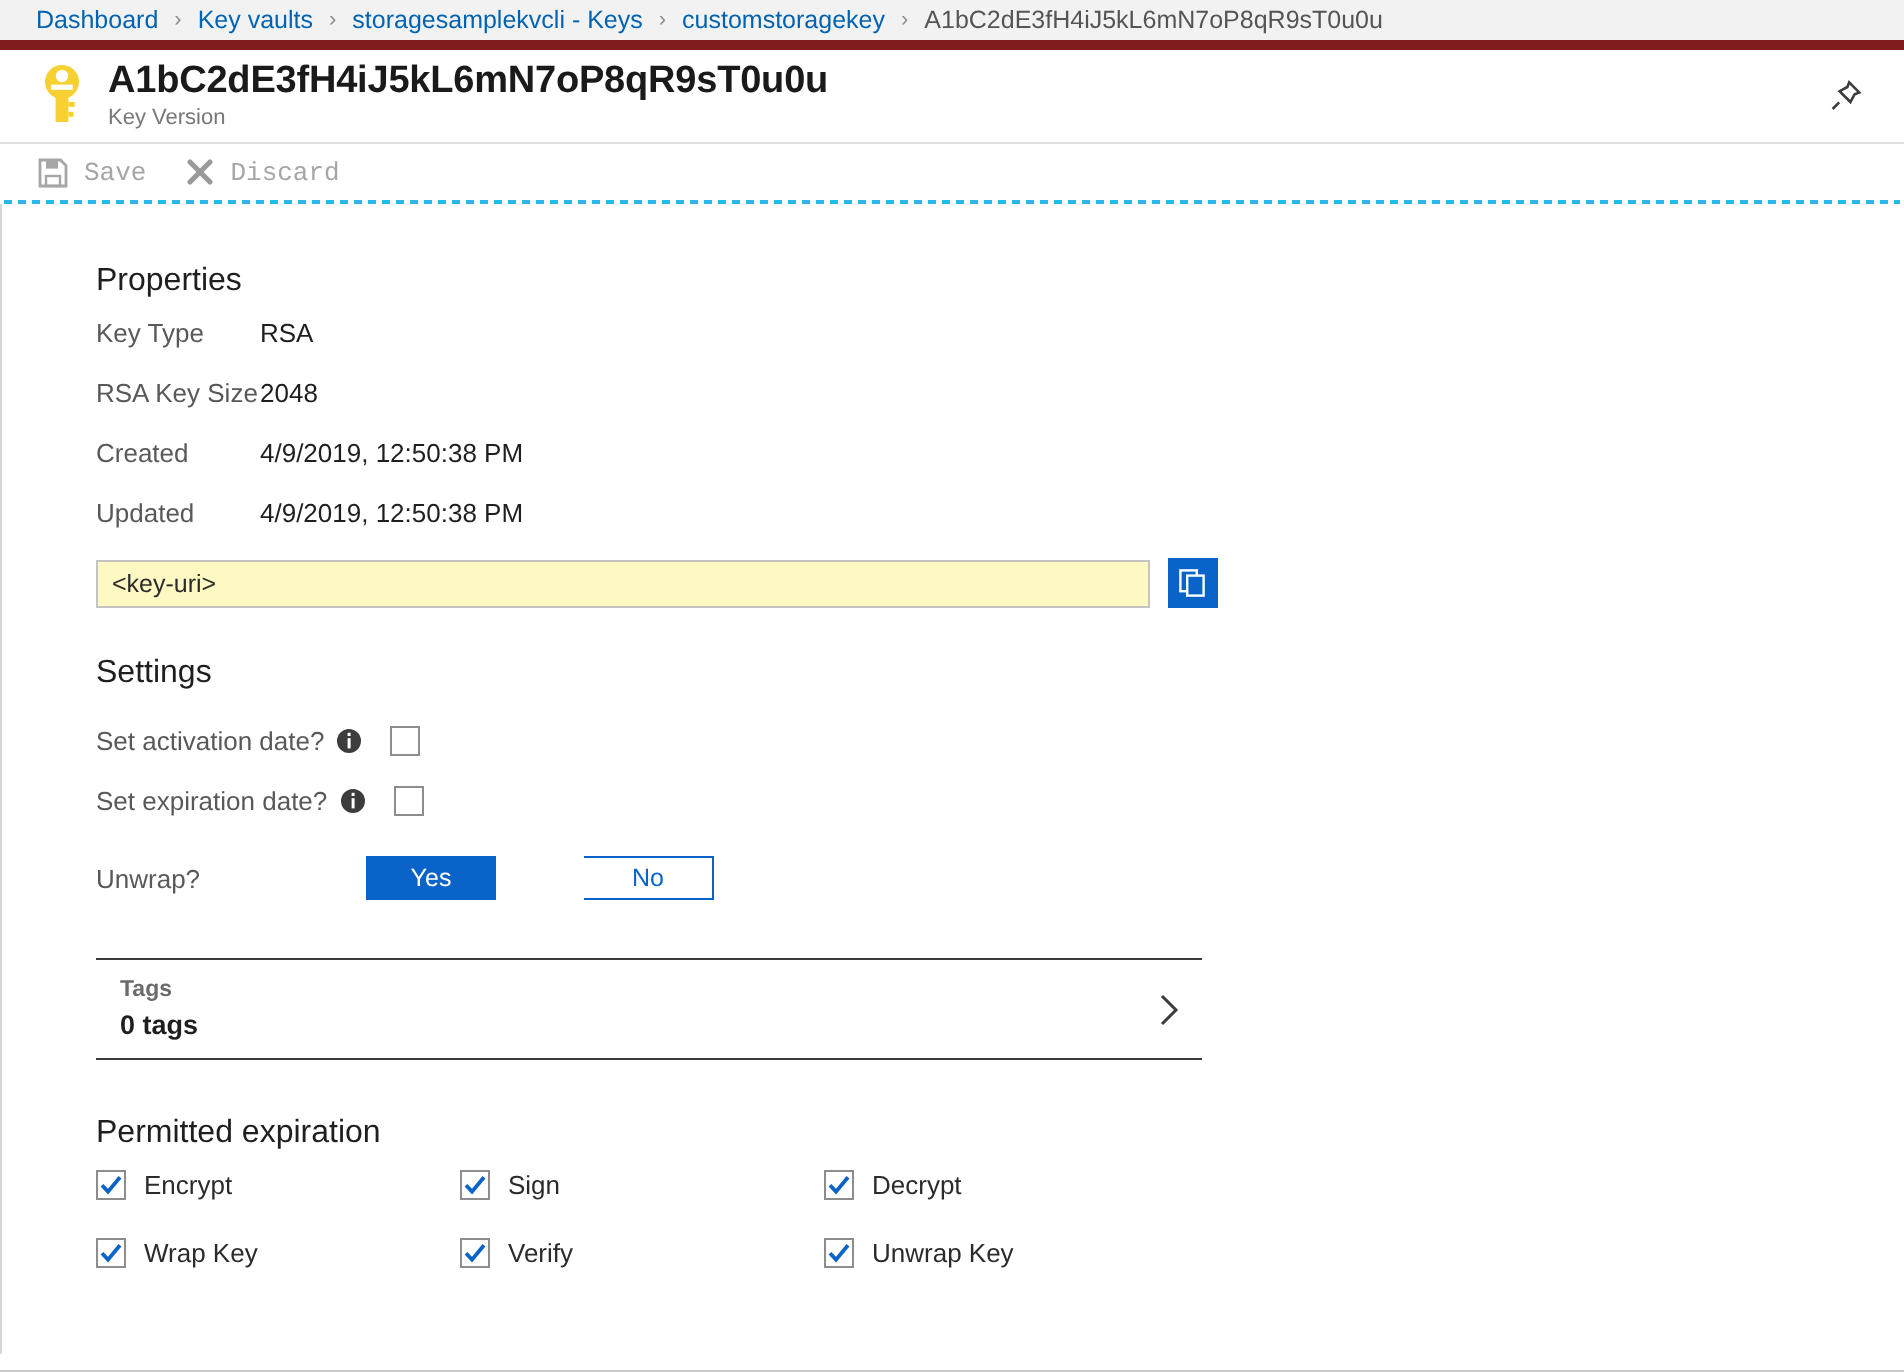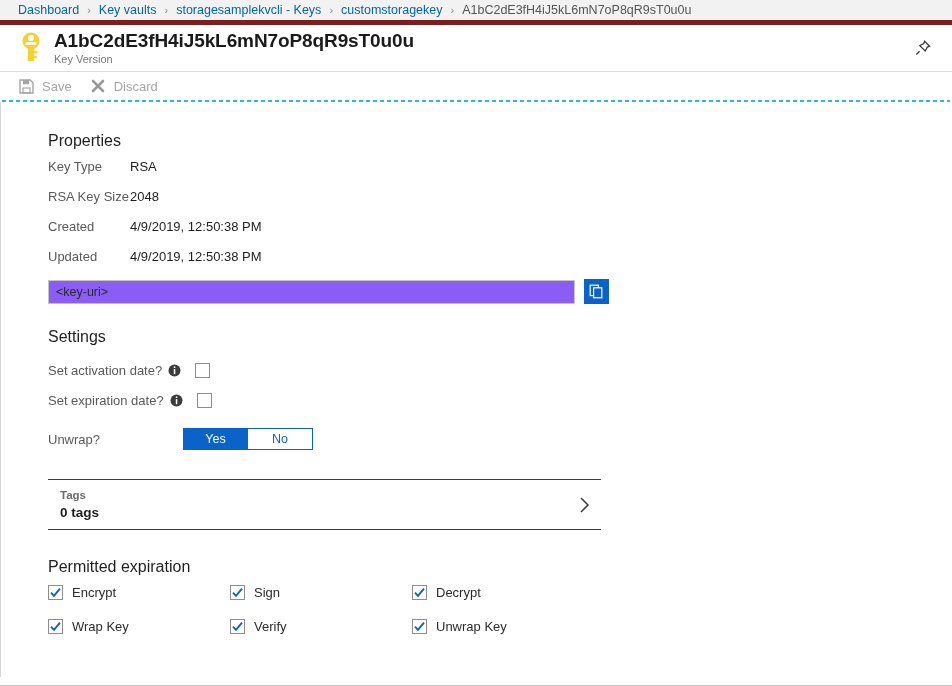--- a/index.html
+++ b/index.html
@@ -96,20 +96,21 @@
   }
 
   
   .toolbar {
     height: 28px;
     box-sizing: border-box;
     display: flex;
     align-items: center;
     padding-left: 18px;
     background: #ffffff;
+    font-family: Liberation Mono, monospace;
   }
   .cmd {
     display: flex;
     align-items: center;
     height: 26px;
     margin-right: 18px;
     color: #a6a6a6;
     font-size: 13px;
     cursor: default;
   }
@@ -168,21 +169,21 @@
     margin: 14px 0 7px 0;
   }
   .id-row {
     display: flex;
     align-items: center;
   }
   .id-input {
     width: 527px;
     height: 24px;
     box-sizing: border-box;
-    background: #8b5cf6;
+    background: #fef9c3;
     border: 1px solid #c4c4c4;
     color: #2b2b2b;
     font-family: "Liberation Sans", sans-serif;
     font-size: 12.5px;
     padding: 0 7px;
     line-height: 22px;
   }
   .copy-btn {
     width: 25px;
     height: 25px;
@@ -237,20 +238,21 @@
   }
   .enabled-label {
     width: 135px;
     flex: 0 0 135px;
     color: #595959;
     font-size: 13px;
   }
   .toggle {
     display: flex;
     height: 22px;
+    gap: 44px;
   }
   .toggle-opt {
     width: 65px;
     box-sizing: border-box;
     display: flex;
     align-items: center;
     justify-content: center;
     font-size: 12.5px;
     cursor: pointer;
   }

